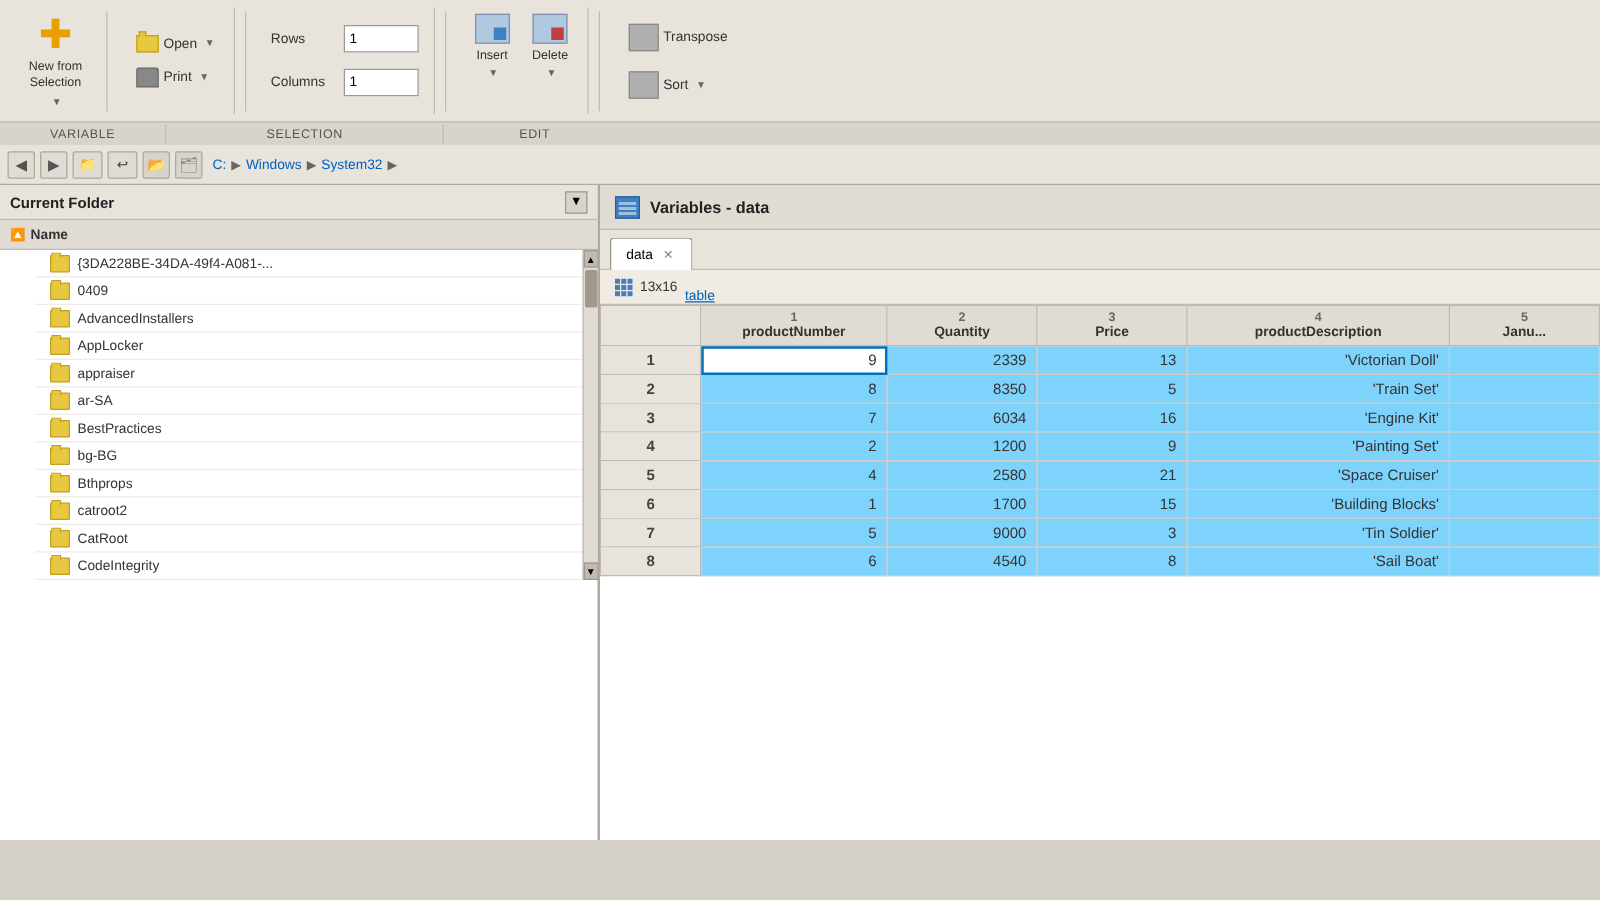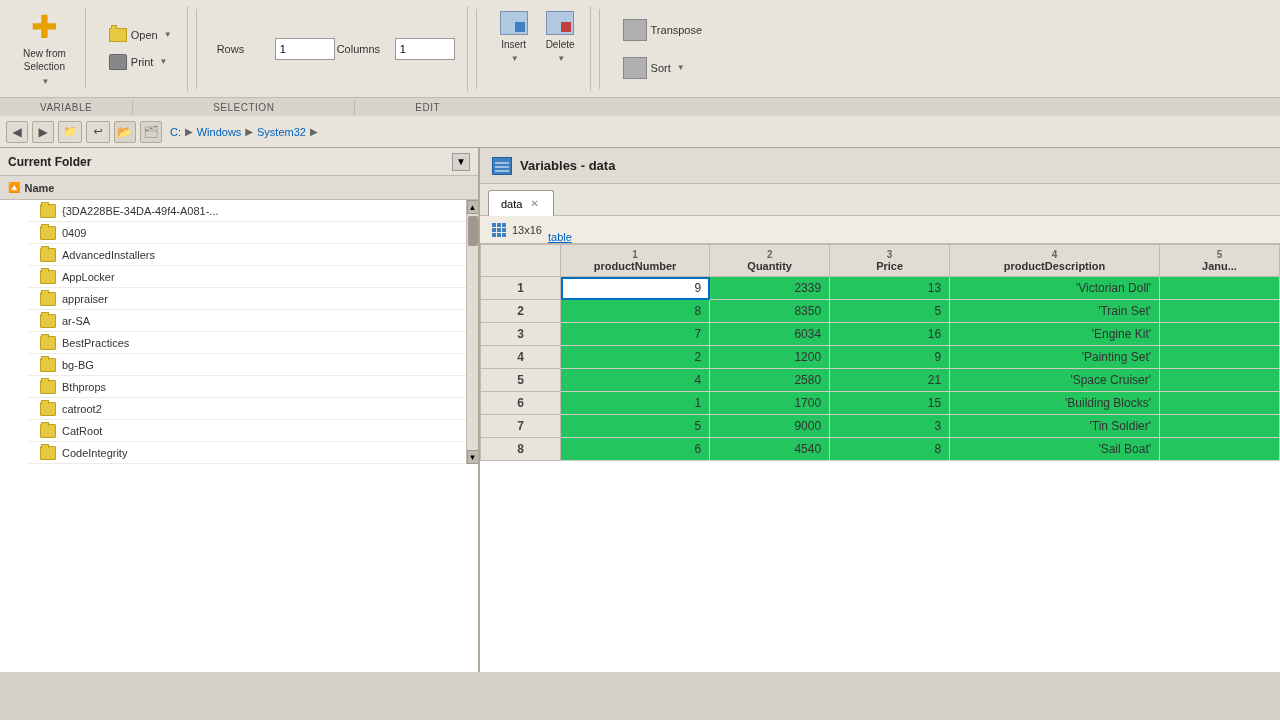--- a/index.html
+++ b/index.html
@@ -48,22 +48,22 @@
       border: 1px solid transparent;
       border-radius: 2px;
       background: transparent;
       font-size: 11px;
       color: #333;
       white-space: nowrap;
     }
 
     .rows-cols-section {
       display: flex;
-      flex-direction: row;
-      gap: 2px;
+      flex-direction: column;
+      gap: 13px;
       padding: 0 12px;
       border-right: 1px solid #c0bab0;
       height: 100%;
       justify-content: center;
     }
 
     .rows-cols-row {
       display: flex;
       align-items: center;
       gap: 6px;
@@ -358,21 +358,21 @@
       font-size: 11px;
       font-weight: bold;
       display: block;
     }
 
     td {
       border: 1px solid #d0ccc4;
       padding: 3px 8px;
       text-align: right;
       white-space: nowrap;
-      background: #22c55e;
+      background: #7dd3fc;
       color: #333;
     }
 
     td.selected-cell {
       outline: 2px solid #0070c0;
       outline-offset: -2px;
       background: white;
     }
 
     

